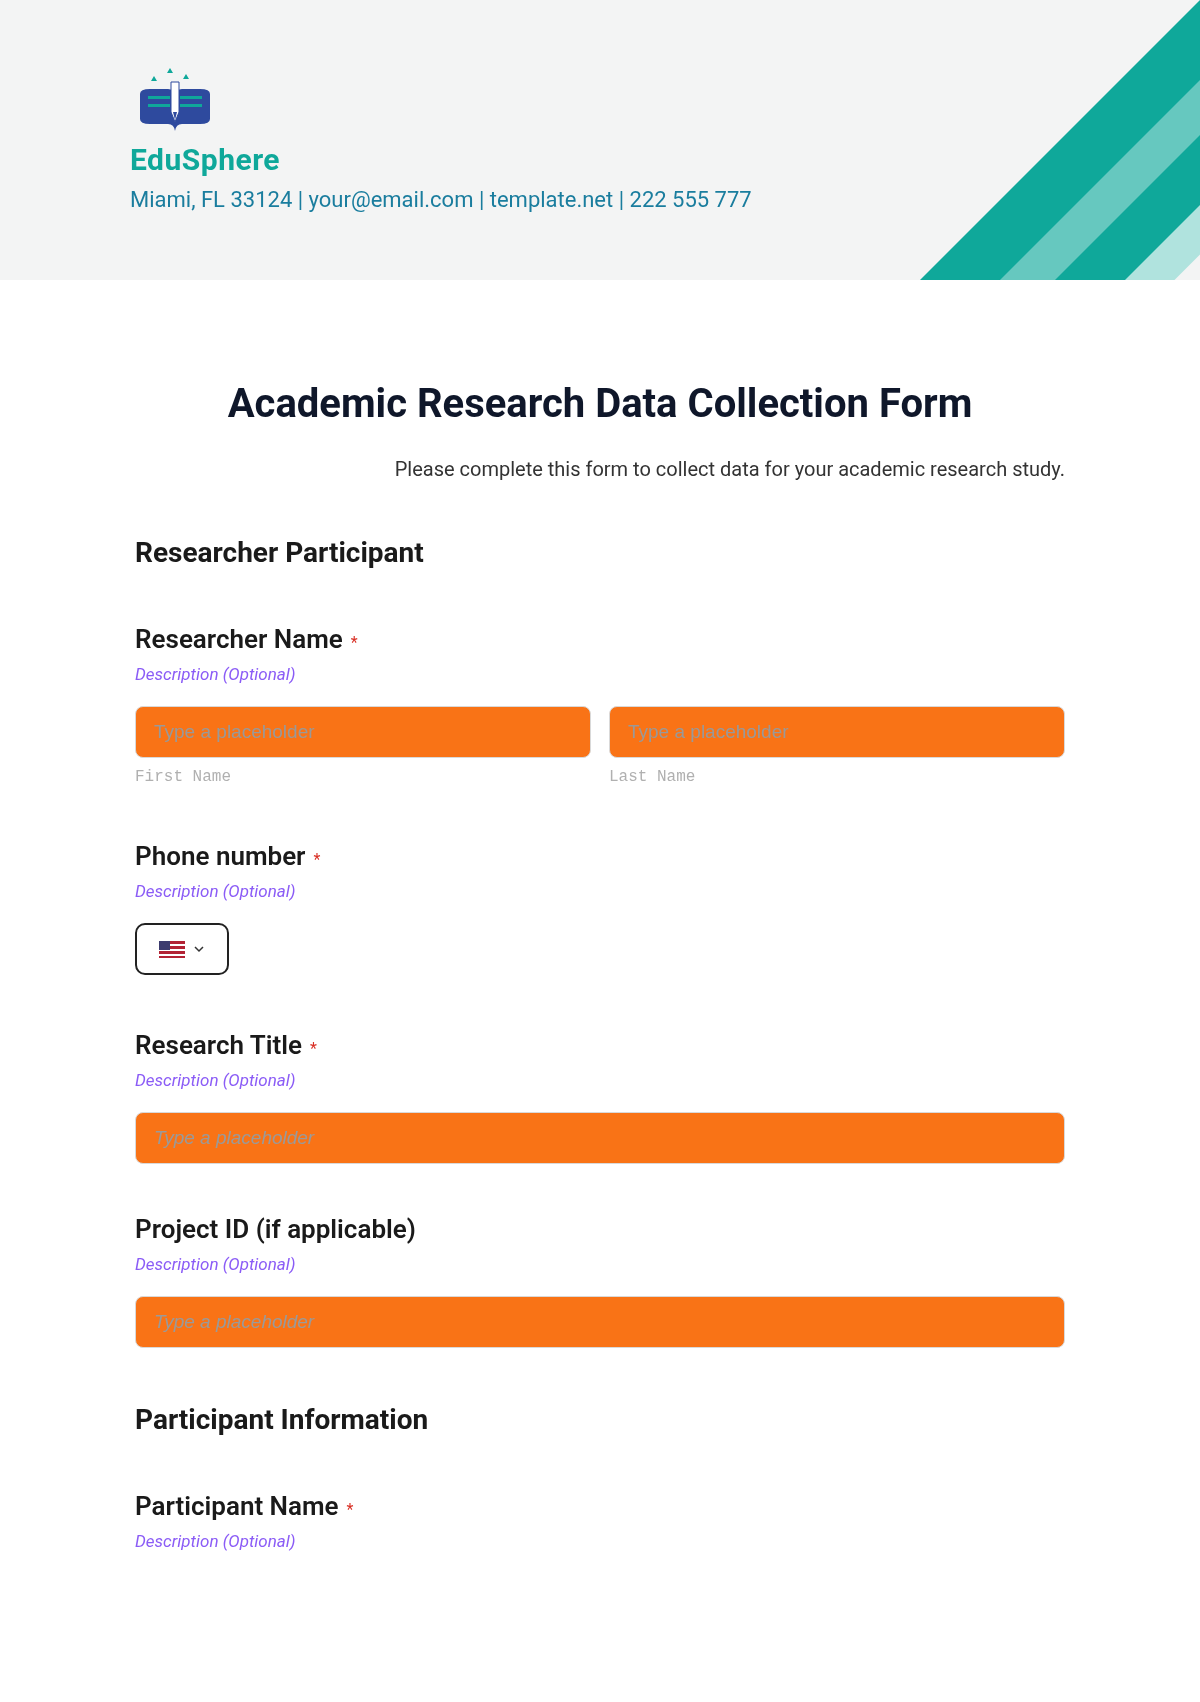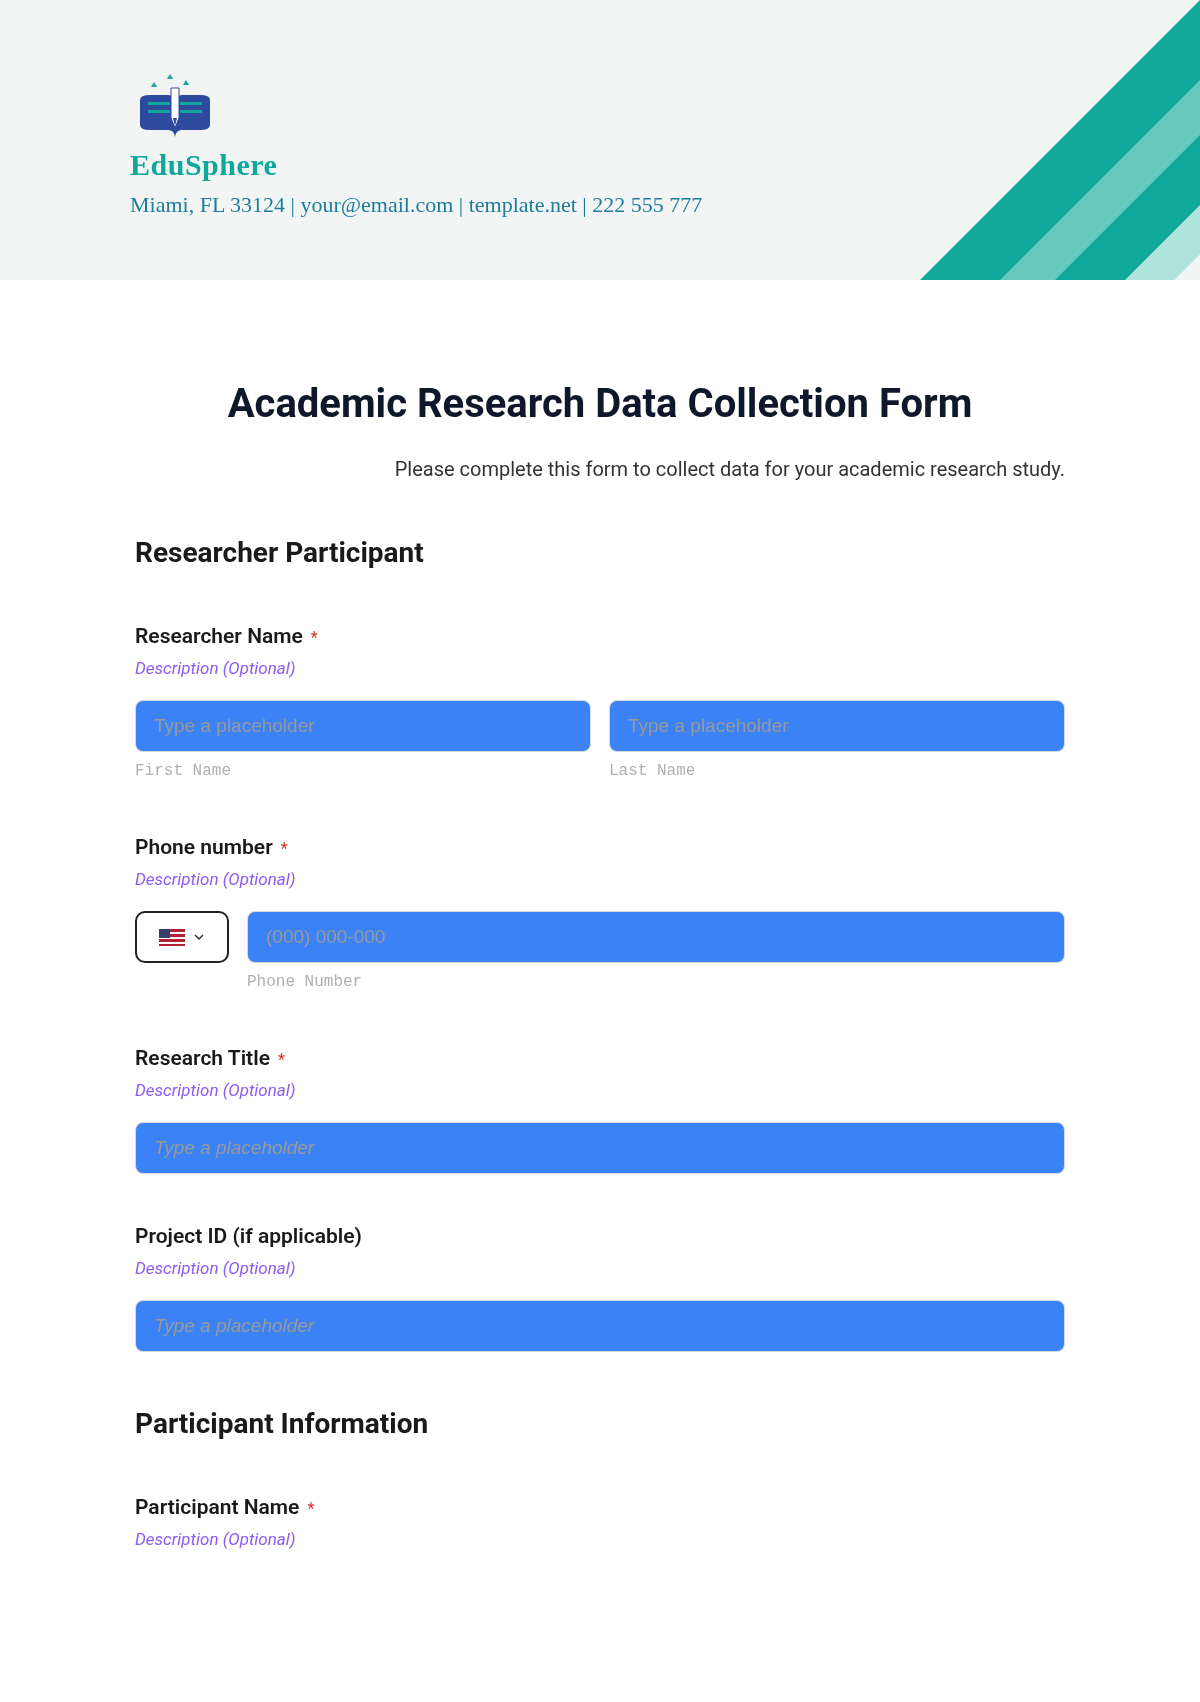--- a/index.html
+++ b/index.html
@@ -31,22 +31,21 @@
     right: 0;
     width: 1000px;
   }
   .stripe.s1 { top: 0; height: 80px; background: #0fa89a; }
   .stripe.s2 { top: 80px; height: 55px; background: #66c8bf; }
   .stripe.s3 { top: 135px; height: 70px; background: #0fa89a; }
   .stripe.s4 { top: 205px; height: 35px; background: #b0e3de; }
   .logo-block {
     position: absolute;
     left: 130px;
-    top: 70px;
-    font-family: Liberation Serif, serif;
+    top: 64px;
   }
   .logo-svg {
     width: 90px;
     height: 70px;
     display: block;
   }
   .brand-name {
     font-size: 30px;
     font-weight: 700;
     color: #0fa89a;
@@ -77,21 +76,21 @@
     font-size: 28px;
     font-weight: 700;
     color: #1a1a1a;
     margin-top: 55px;
   }
   .field-group {
     margin-top: 55px;
   }
   .field-group.tight { margin-top: 50px; }
   .field-label {
-    font-size: 21px;
+    font-size: 26px;
     font-weight: 600;
     color: #1a1a1a;
   }
   .req {
     color: #d93025;
     margin-left: 4px;
   }
   .field-desc {
     font-size: 17px;
     font-style: italic;
@@ -109,21 +108,21 @@
     margin-top: 22px;
   }
   input.text-input {
     width: 100%;
     height: 52px;
     border: 1px solid #d9d9d9;
     border-radius: 8px;
     padding: 0 18px;
     font-size: 19px;
     color: #333;
-    background: #3b82f6;
+    background: #f97316;
   }
   input.text-input::placeholder {
     color: #999;
   }
   input.text-input.italic-ph::placeholder {
     font-style: italic;
     color: #9a9a9a;
   }
   .sublabel {
     font-size: 16px;
@@ -234,24 +233,20 @@
       <span class="req">*</span>
     </div>
     <div class="field-desc">Description (Optional)</div>
     <div class="phone-row">
       <div class="country-select">
         <span class="flag"></span>
         <svg class="chev" viewBox="0 0 12 12">
             <path d="M2 4 L6 8 L10 4" stroke="#333" stroke-width="1.5" fill="none"></path>
           </svg>
       </div>
-      <div class="phone-input-wrap">
-        <input class="text-input" type="text" placeholder="(000) 000-000" style="">
-        <div class="sublabel">Phone Number</div>
-      </div>
     </div>
   </div>
 
   <div class="field-group">
     <div>
       <span class="field-label">Research Title</span>
       <span class="req">*</span>
     </div>
     <div class="field-desc">Description (Optional)</div>
     <div class="row-one">

